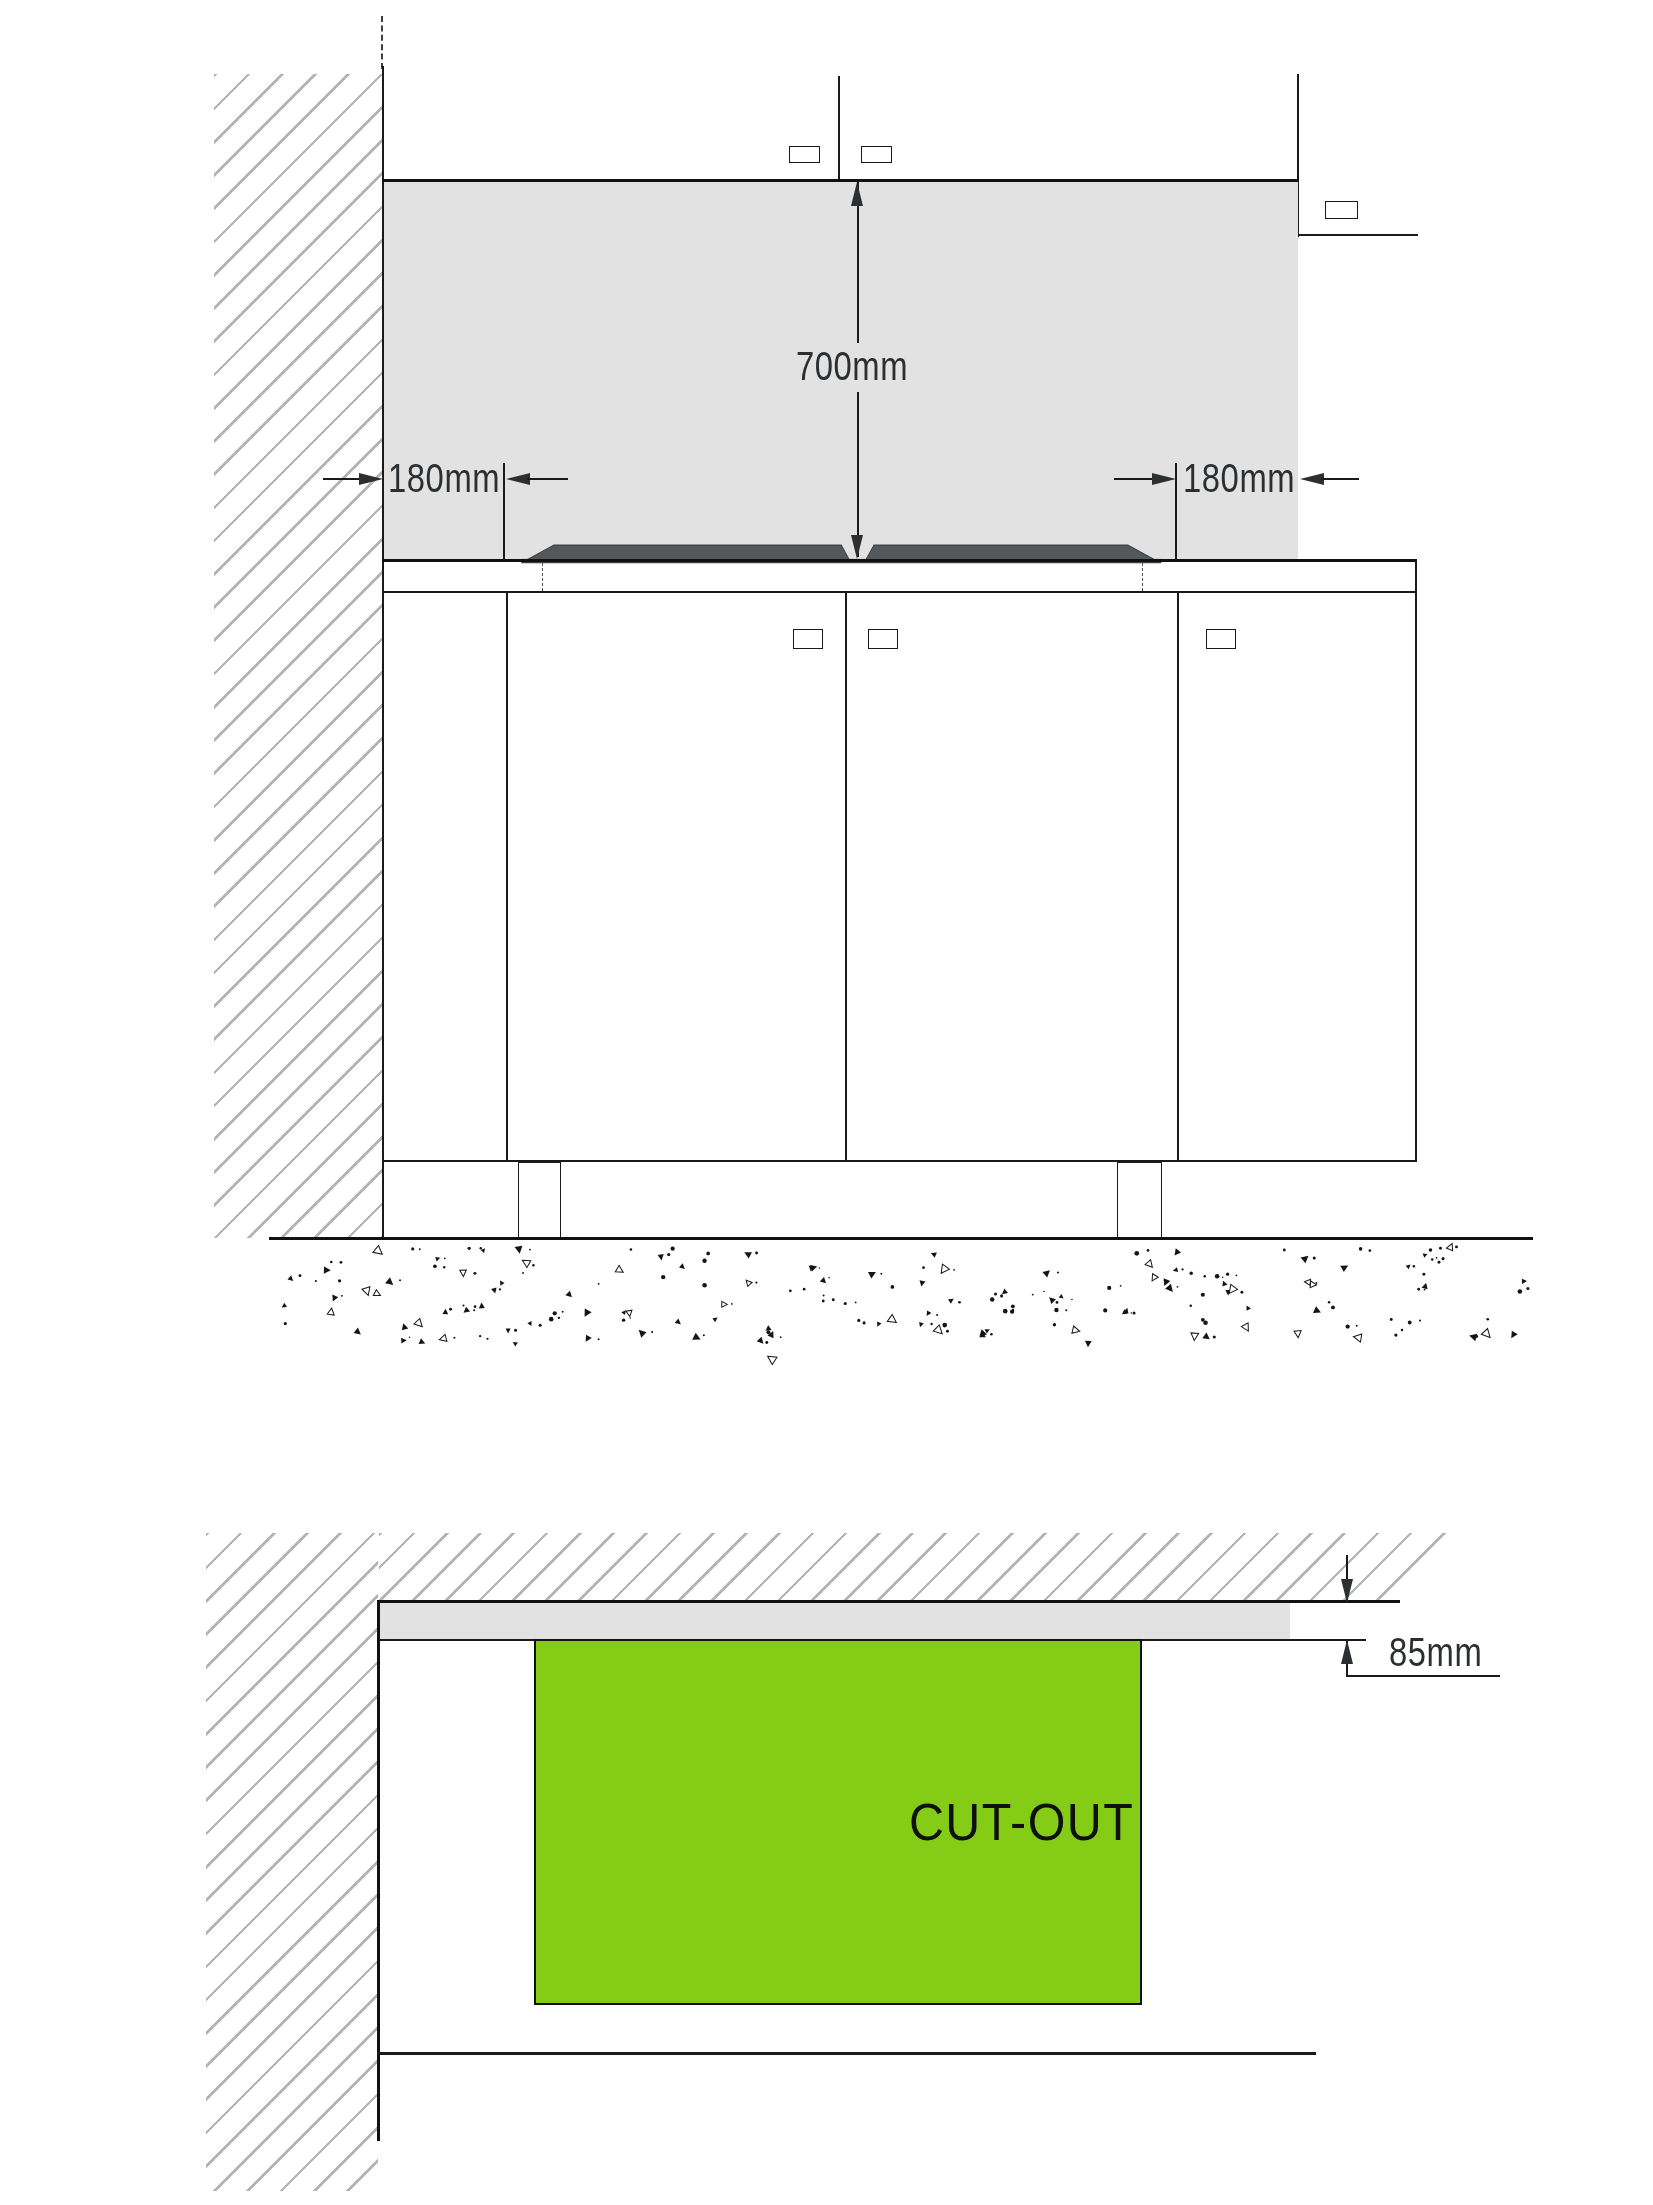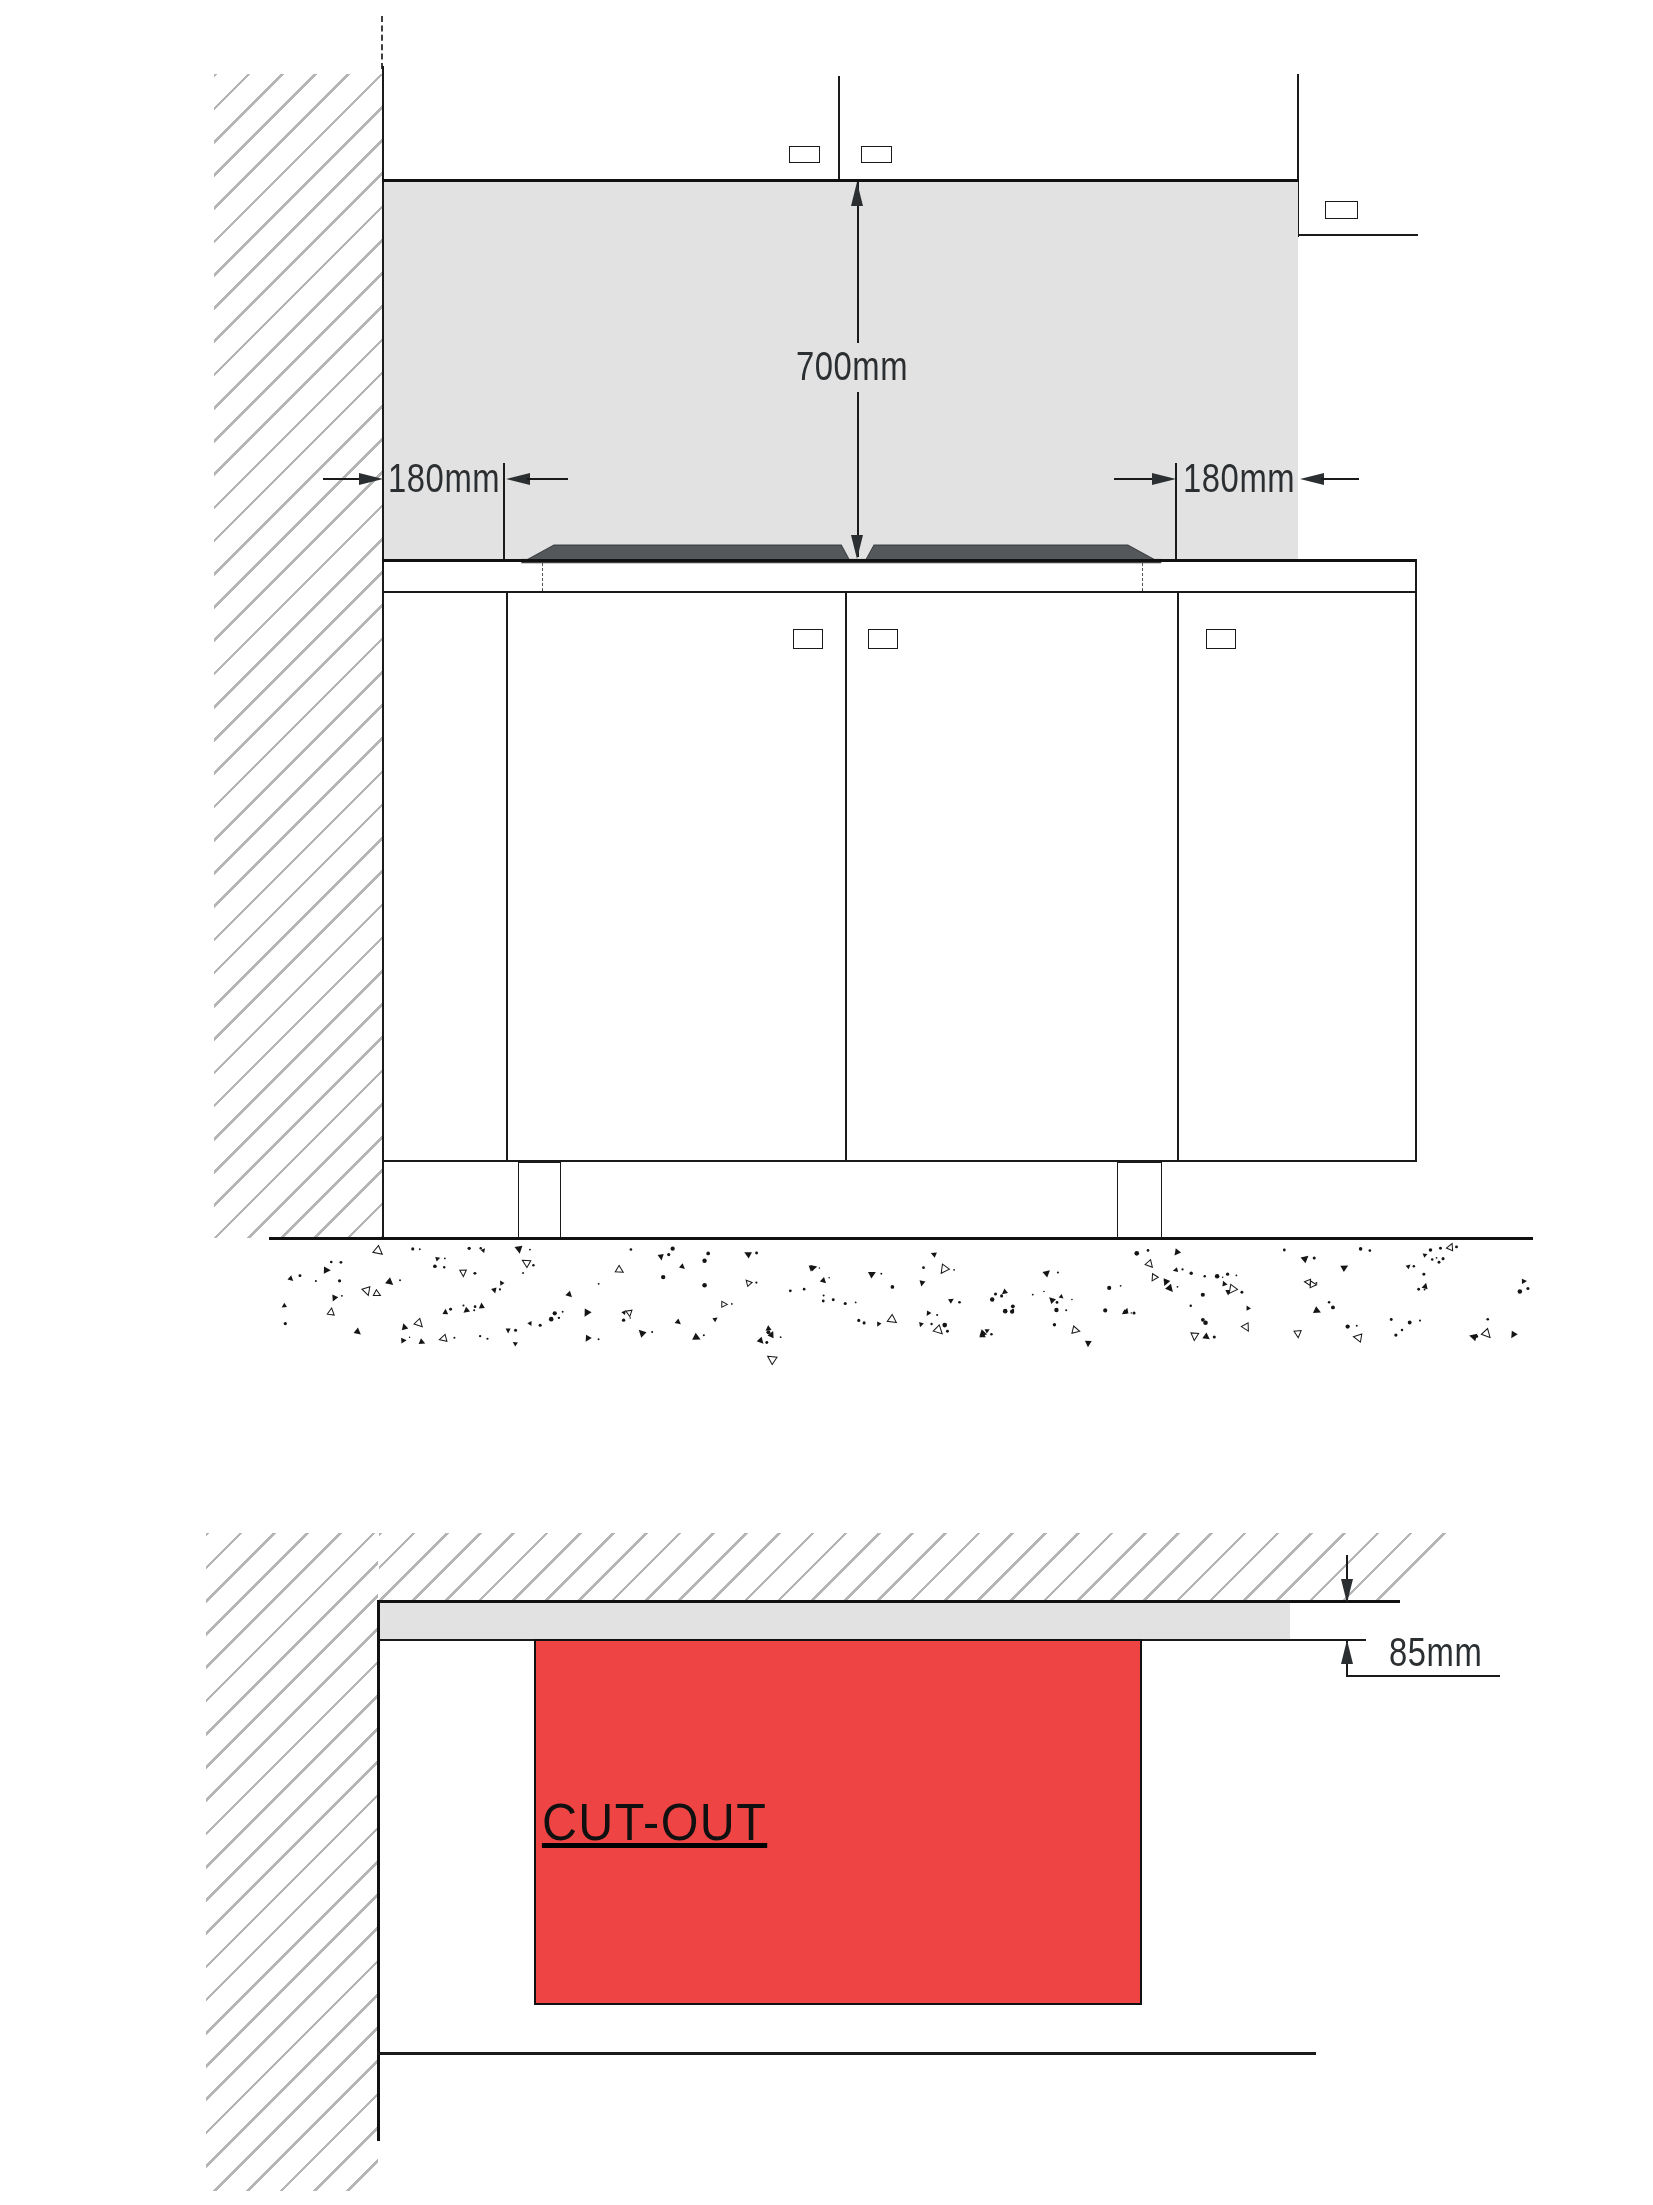--- a/index.html
+++ b/index.html
@@ -23,22 +23,22 @@
   .dim-label{position:absolute;font-size:41px;line-height:41px;color:#2c2f31;
     letter-spacing:0.7px;white-space:nowrap;transform:scaleX(0.8);transform-origin:left center;}
   .dim-label.centered{transform-origin:center center;text-align:center;}
   
   .arr{position:absolute;width:0;height:0;}
   .arr.up{border-left:6.6px solid transparent;border-right:6.6px solid transparent;border-bottom:24px solid #2c2f31;}
   .arr.down{border-left:6.6px solid transparent;border-right:6.6px solid transparent;border-top:24px solid #2c2f31;}
   .arr.left{border-top:6.6px solid transparent;border-bottom:6.6px solid transparent;border-right:24px solid #2c2f31;}
   .arr.right{border-top:6.6px solid transparent;border-bottom:6.6px solid transparent;border-left:24px solid #2c2f31;}
   
-  .cutout{position:absolute;box-sizing:border-box;border:2.9px solid #111;background:#ef4444;
-    display:flex;align-items:center;justify-content:flex-start;text-decoration:underline;}
+  .cutout{position:absolute;box-sizing:border-box;border:2.9px solid #111;background:#84cc16;
+    display:flex;align-items:center;justify-content:flex-end;}
   .cutout-label{font-size:51px;letter-spacing:1.5px;color:#101010;transform:scaleX(0.95);white-space:nowrap;}
 </style>
 </head>
 <body>
 
 <div id="root">
 
   <div class="abs" style="left:8px;top:0;width:1654px;height:1441px;">
 
     <div class="hatch" style="left:206px;top:74px;width:169px;height:1164px;"></div>

